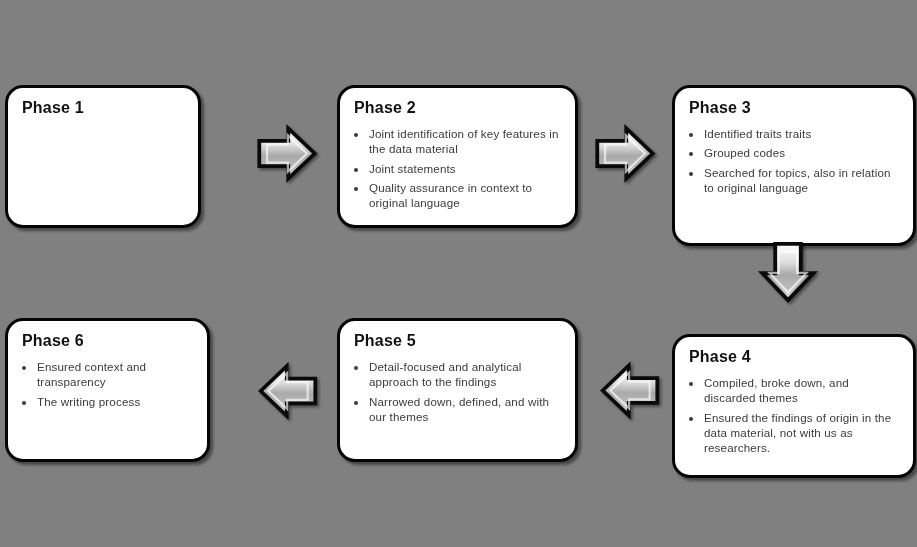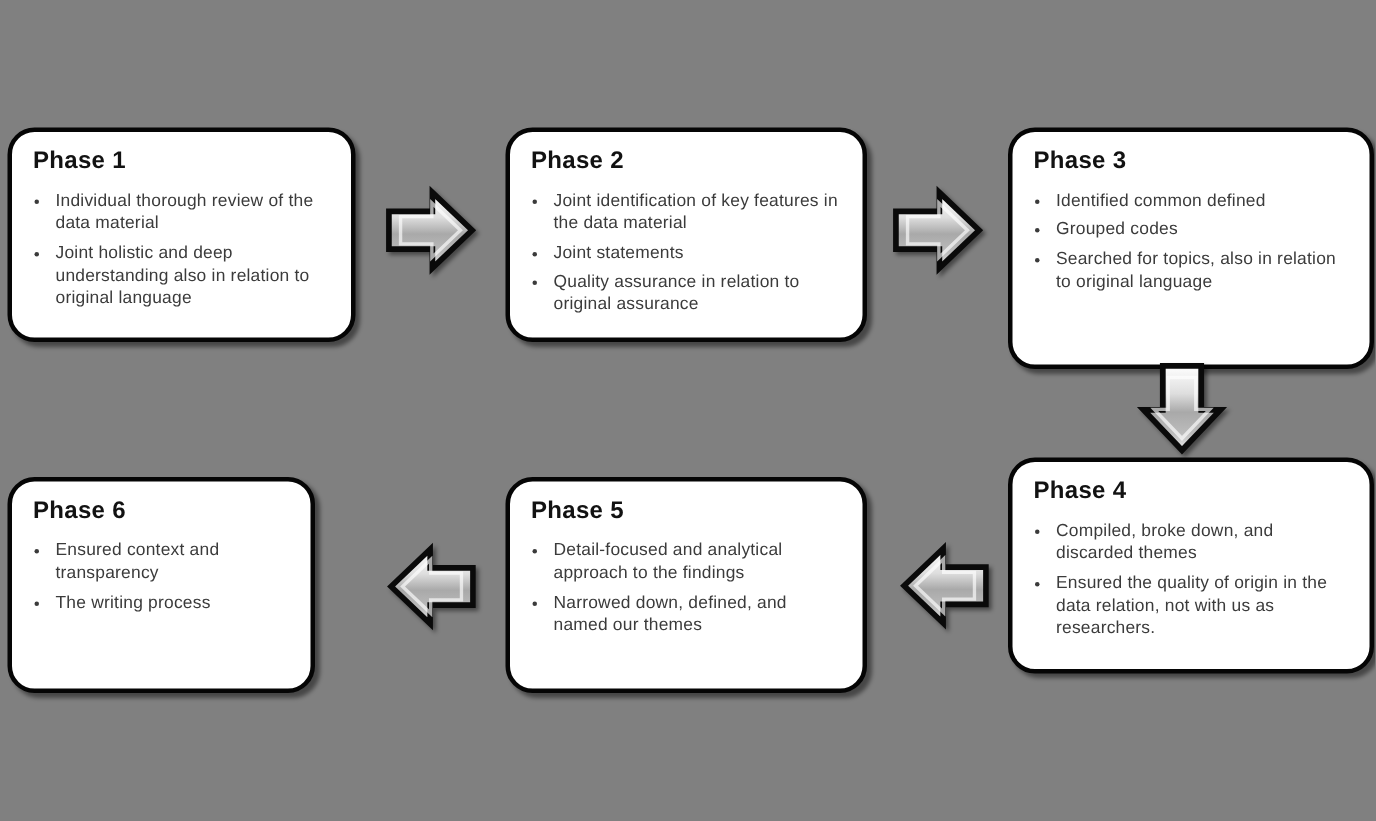--- a/index.html
+++ b/index.html
@@ -77,67 +77,63 @@
       <linearGradient id="glossV" x1="0" y1="0" x2="0" y2="1">
         <stop offset="0" stop-color="#ffffff"></stop>
         <stop offset="0.33" stop-color="#dedede"></stop>
         <stop offset="0.55" stop-color="#a9a9a9"></stop>
         <stop offset="0.8" stop-color="#bcbcbc"></stop>
         <stop offset="1" stop-color="#e9e9e9"></stop>
       </linearGradient>
     </defs>
   </svg>
 
-  <div class="phase-box" style="left:5px; top:85px; width:232px; height:143px;">
+  <div class="phase-box" style="left:5px; top:85px; width:196px; height:143px;">
     <div class="phase-title">Phase 1</div>
-    <ul class="phase-bullets">
-      <li>Individual thorough review of the data material</li>
-      <li>Joint holistic and deep understanding also in relation to original language</li>
-    </ul>
   </div>
 
   <div class="phase-box" style="left:337px; top:85px; width:241px; height:143px;">
     <div class="phase-title">Phase 2</div>
     <ul class="phase-bullets">
       <li>Joint identification of key features in the data material</li>
       <li>Joint statements</li>
-      <li>Quality assurance in relation to original assurance</li>
+      <li>Quality assurance in context to original language</li>
     </ul>
   </div>
 
   <div class="phase-box" style="left:672px; top:85px; width:244px; height:161px;">
     <div class="phase-title">Phase 3</div>
     <ul class="phase-bullets">
-      <li>Identified common defined</li>
+      <li>Identified traits traits</li>
       <li>Grouped codes</li>
       <li>Searched for topics, also in relation to original language</li>
     </ul>
   </div>
 
   <div class="phase-box" style="left:5px; top:318px; width:205px; height:144px;">
     <div class="phase-title">Phase 6</div>
     <ul class="phase-bullets">
       <li>Ensured context and transparency</li>
       <li>The writing process</li>
     </ul>
   </div>
 
   <div class="phase-box" style="left:337px; top:318px; width:241px; height:144px;">
     <div class="phase-title">Phase 5</div>
     <ul class="phase-bullets">
       <li>Detail-focused and analytical approach to the findings</li>
-      <li>Narrowed down, defined, and named our themes</li>
+      <li>Narrowed down, defined, and with our themes</li>
     </ul>
   </div>
 
-  <div class="phase-box" style="left:672px; top:305px; width:244px; height:144px;">
+  <div class="phase-box" style="left:672px; top:334px; width:244px; height:144px;">
     <div class="phase-title">Phase 4</div>
     <ul class="phase-bullets">
       <li>Compiled, broke down, and discarded themes</li>
-      <li>Ensured the quality of origin in the data relation, not with us as researchers.</li>
+      <li>Ensured the findings of origin in the data material, not with us as researchers.</li>
     </ul>
   </div>
 
   <svg class="arrow" style="left:255px; top:122px;" width="64" height="63" viewBox="0 0 100 100">
     <path class="arrow-body" d="M6,30 L52,30 L52,10 L94,50 L52,90 L52,70 L6,70 Z"></path>
     <path class="arrow-shine" d="M6,30 L52,30 L52,10 L94,50 L52,90 L52,70 L6,70 Z" transform="translate(50 50) scale(0.72) translate(-50 -50)"></path>
   </svg>
 
   <svg class="arrow" style="left:593px; top:122px;" width="64" height="63" viewBox="0 0 100 100">
     <path class="arrow-body" d="M6,30 L52,30 L52,10 L94,50 L52,90 L52,70 L6,70 Z"></path>

